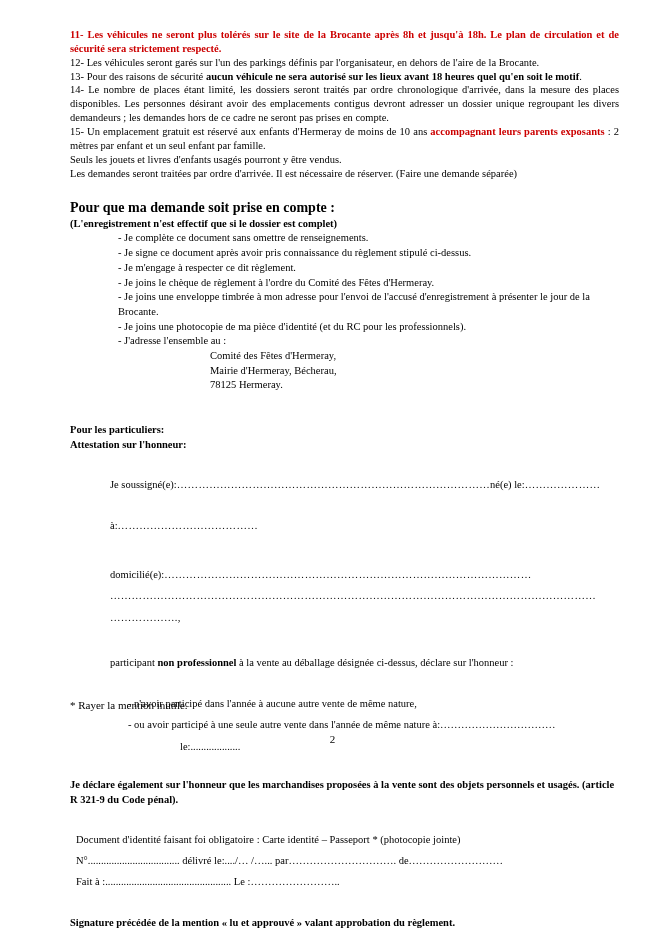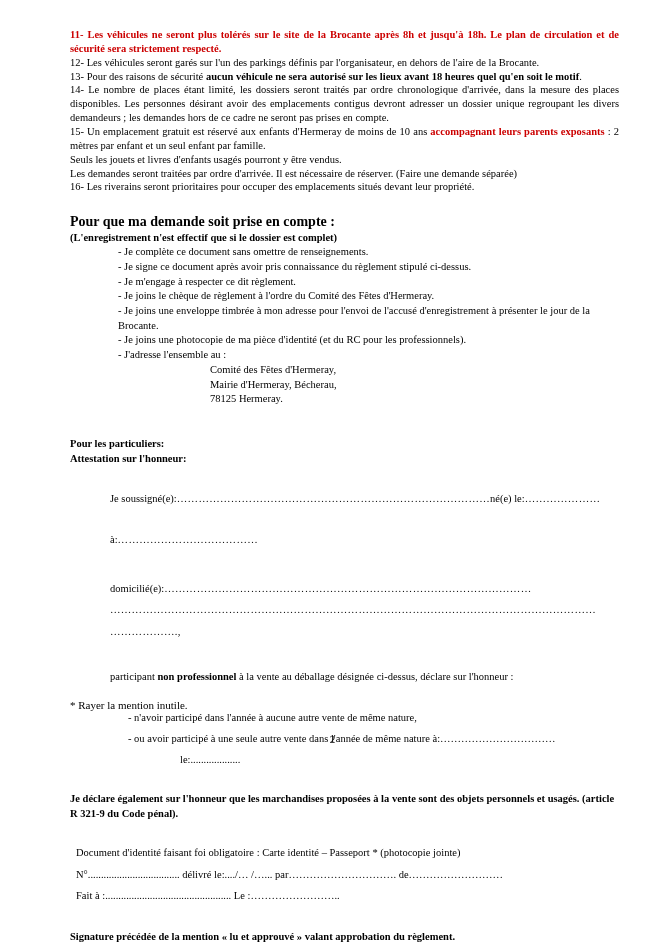--- a/index.html
+++ b/index.html
@@ -127,23 +127,20 @@
       <span>14- </span><span>Le nombre de places étant limité, les dossiers seront traités par ordre chronologique d'arrivée, dans la mesure des places disponibles. Les personnes désirant avoir des emplacements contigus devront adresser un dossier unique regroupant les divers demandeurs ; les demandes hors de ce cadre ne seront pas prises en compte.</span>
     </p>
     <p class="rule">
       <span>15- </span><span>Un emplacement gratuit est réservé aux enfants d'Hermeray de moins de 10 ans </span><span class="redbold">accompagnant leurs parents exposants</span><span> : 2 mètres par enfant et un seul enfant par famille.</span>
     </p>
     <p class="rule">
       <span>Seuls les jouets et livres d'enfants usagés pourront y être vendus.</span>
     </p>
     <p class="rule">
       <span>Les demandes seront traitées par ordre d'arrivée. Il est nécessaire de réserver. (Faire une demande séparée)</span>
-    </p>
-    <p class="rule">
-      <span>16- </span><span>Les riverains seront prioritaires pour occuper des emplacements situés devant leur propriété.</span>
     </p>
   </div>
 
   <div class="spacer-lg"></div>
 
   <h2 class="section-title">Pour que ma demande soit prise en compte :</h2>
   <p class="sub-title">(L'enregistrement n'est effectif que si le dossier est complet)</p>
 
   <div class="checklist">
     <div class="item">- Je complète ce document sans omettre de renseignements.</div>

